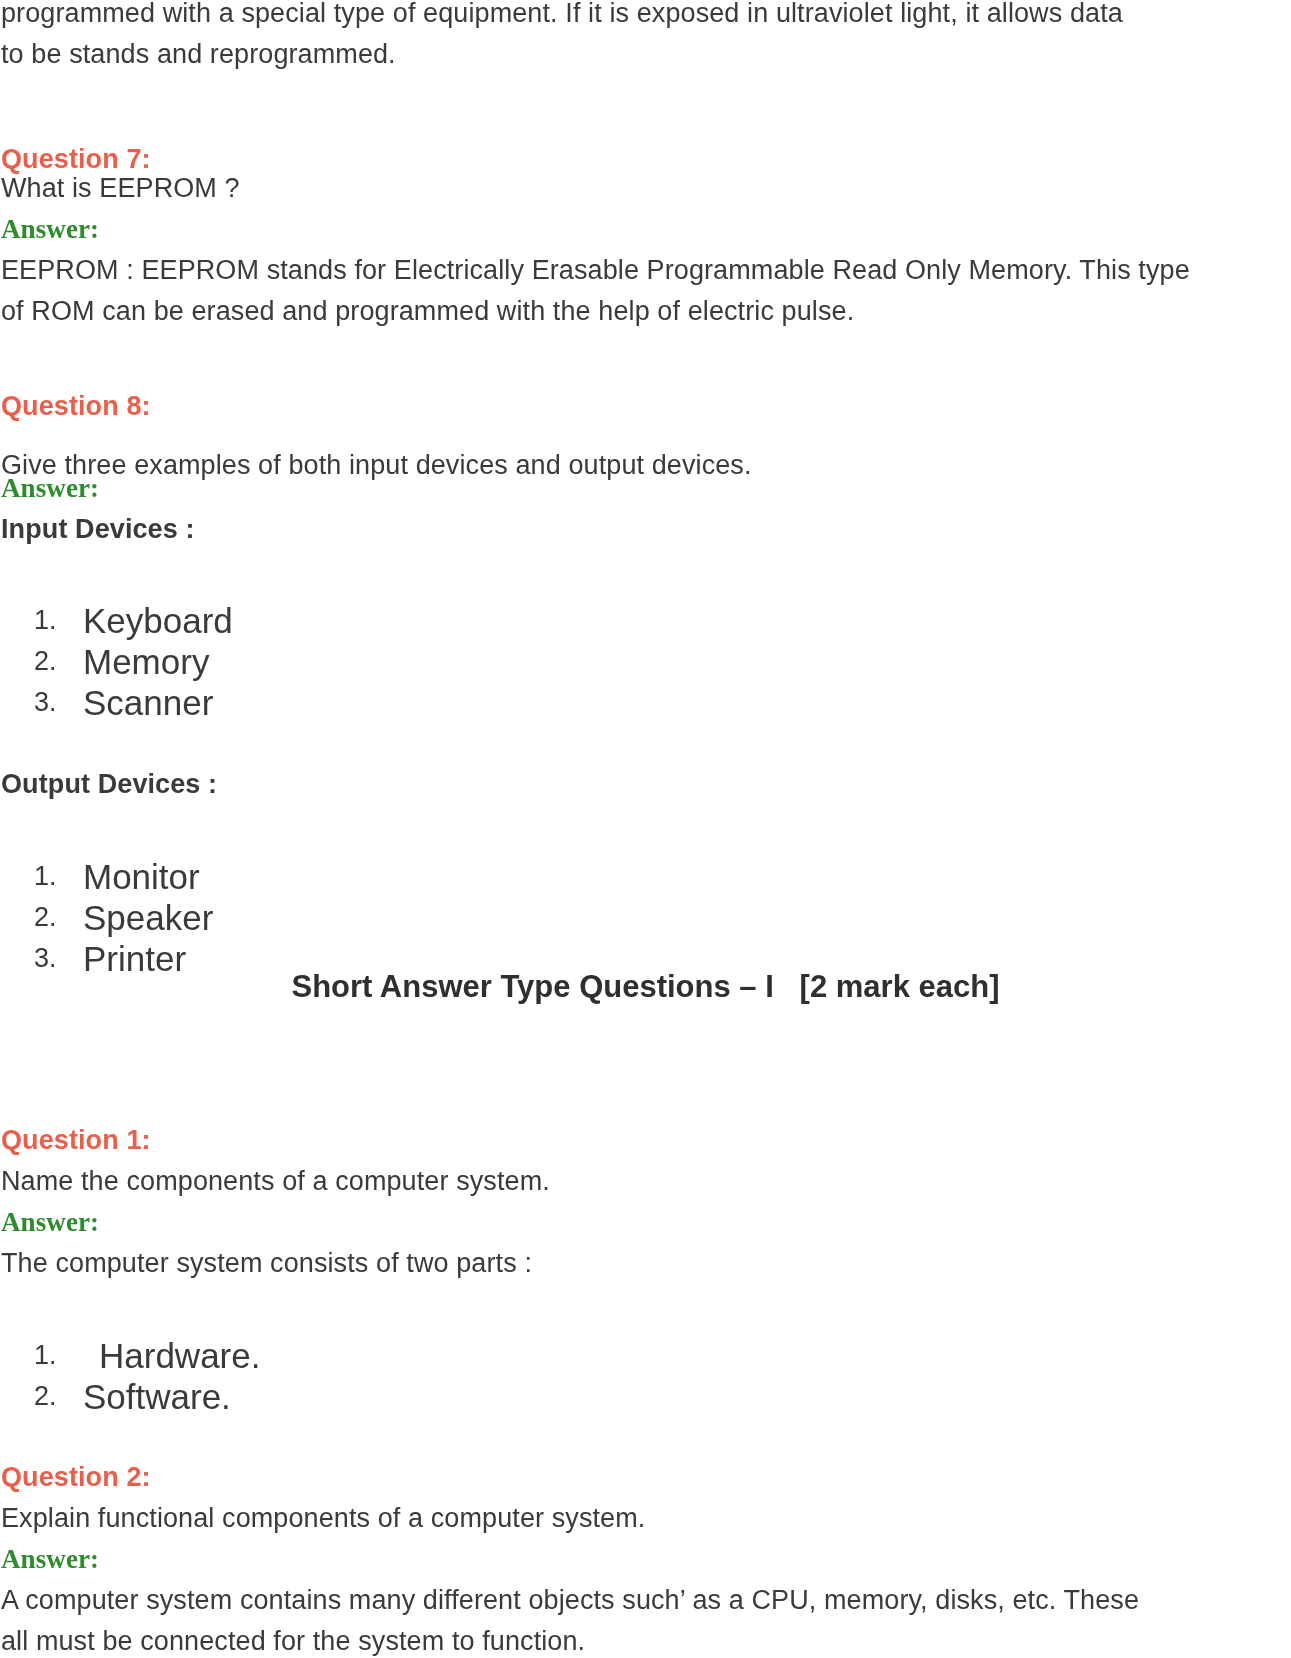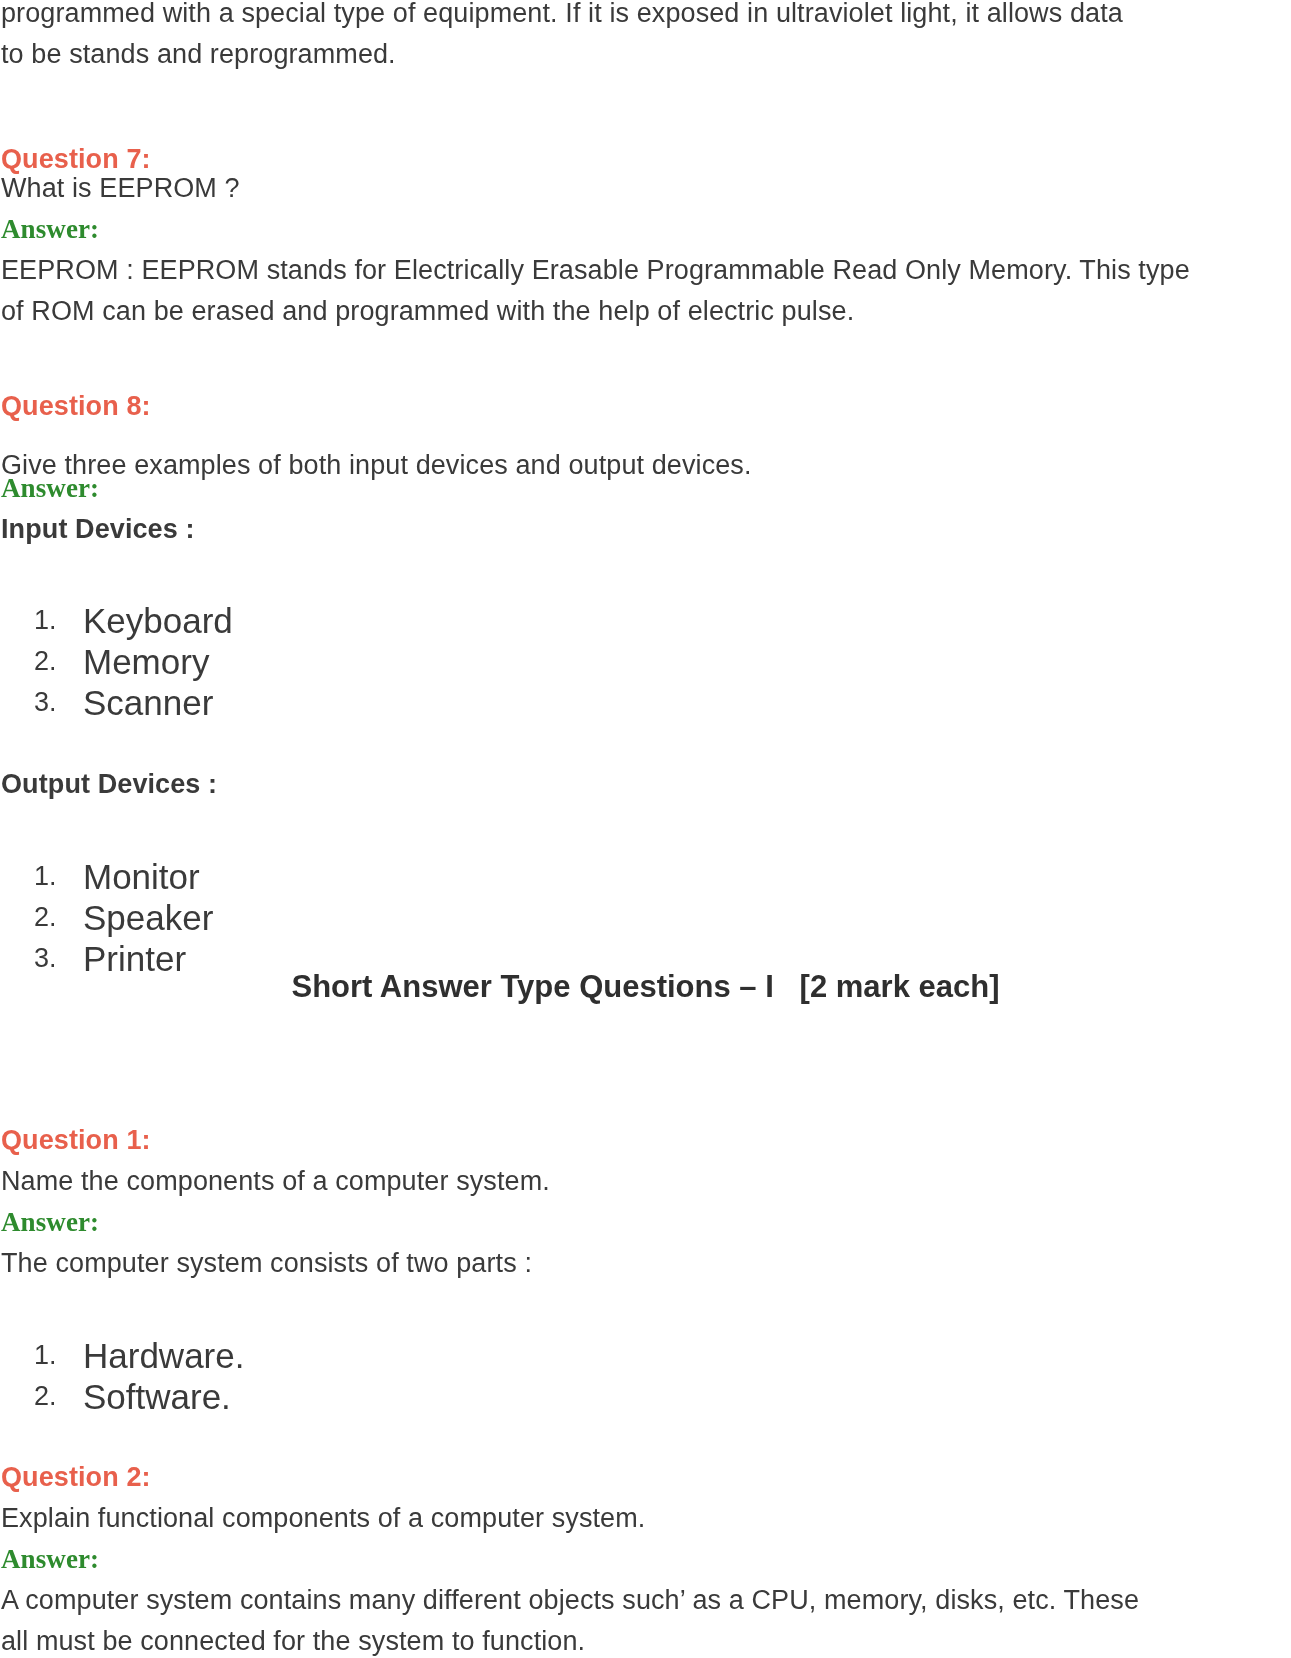--- a/index.html
+++ b/index.html
@@ -122,21 +122,21 @@
   <div class="section-heading" style="top:965px;">Short Answer Type Questions – I   [2 mark each]</div>
 
   <div class="line q-label" style="top:1120px;">Question 1:</div>
   <div class="line" style="top:1161px;">Name the components of a computer system.</div>
   <div class="line a-label" style="top:1202px;">Answer:</div>
   <div class="line" style="top:1243px;">The computer system consists of two parts :</div>
 
   <div>
     <div>
       <span class="li-num" style="top:1335px;">1.</span>
-      <span class="li-text" style="top:1335px;">Hardware.</span>
+      <span class="li-text" style="top:1335px;margin-left:16px;">Hardware.</span>
     </div>
     <div>
       <span class="li-num" style="top:1376px;">2.</span>
       <span class="li-text" style="top:1376px;">Software.</span>
     </div>
   </div>
 
   <div class="line q-label" style="top:1457px;">Question 2:</div>
   <div class="line" style="top:1498px;">Explain functional components of a computer system.</div>
   <div class="line a-label" style="top:1539px;">Answer:</div>

